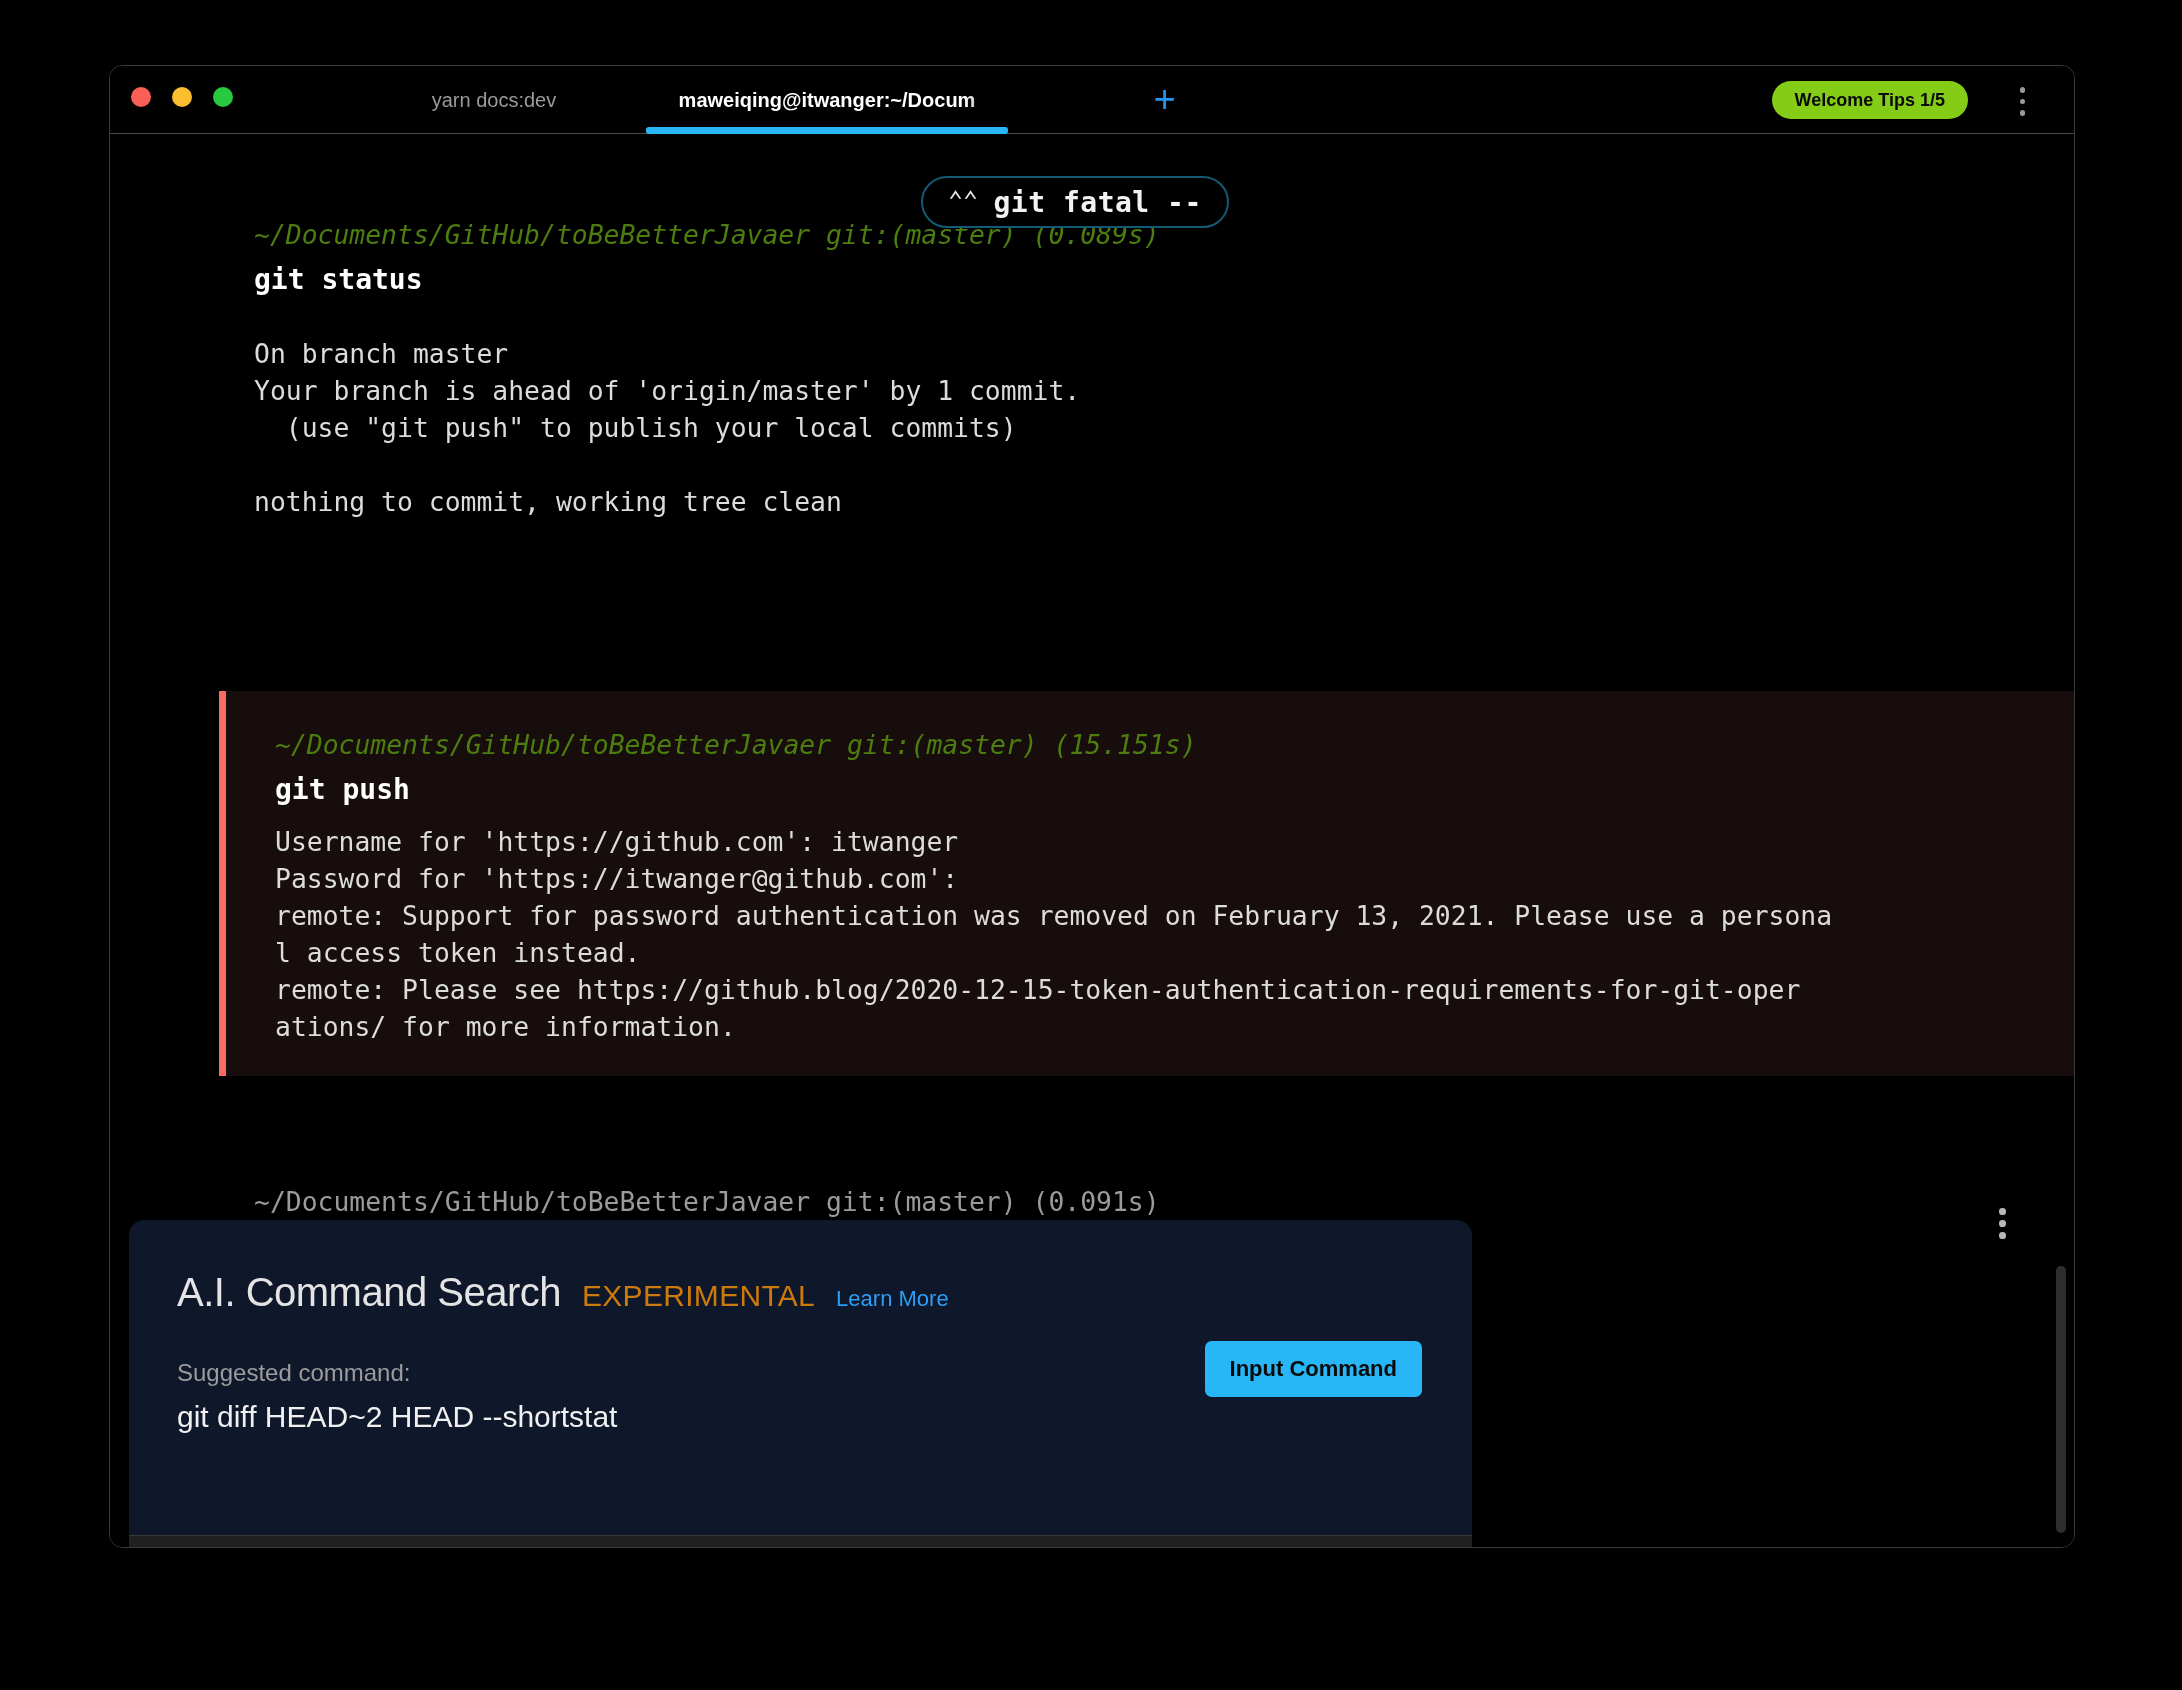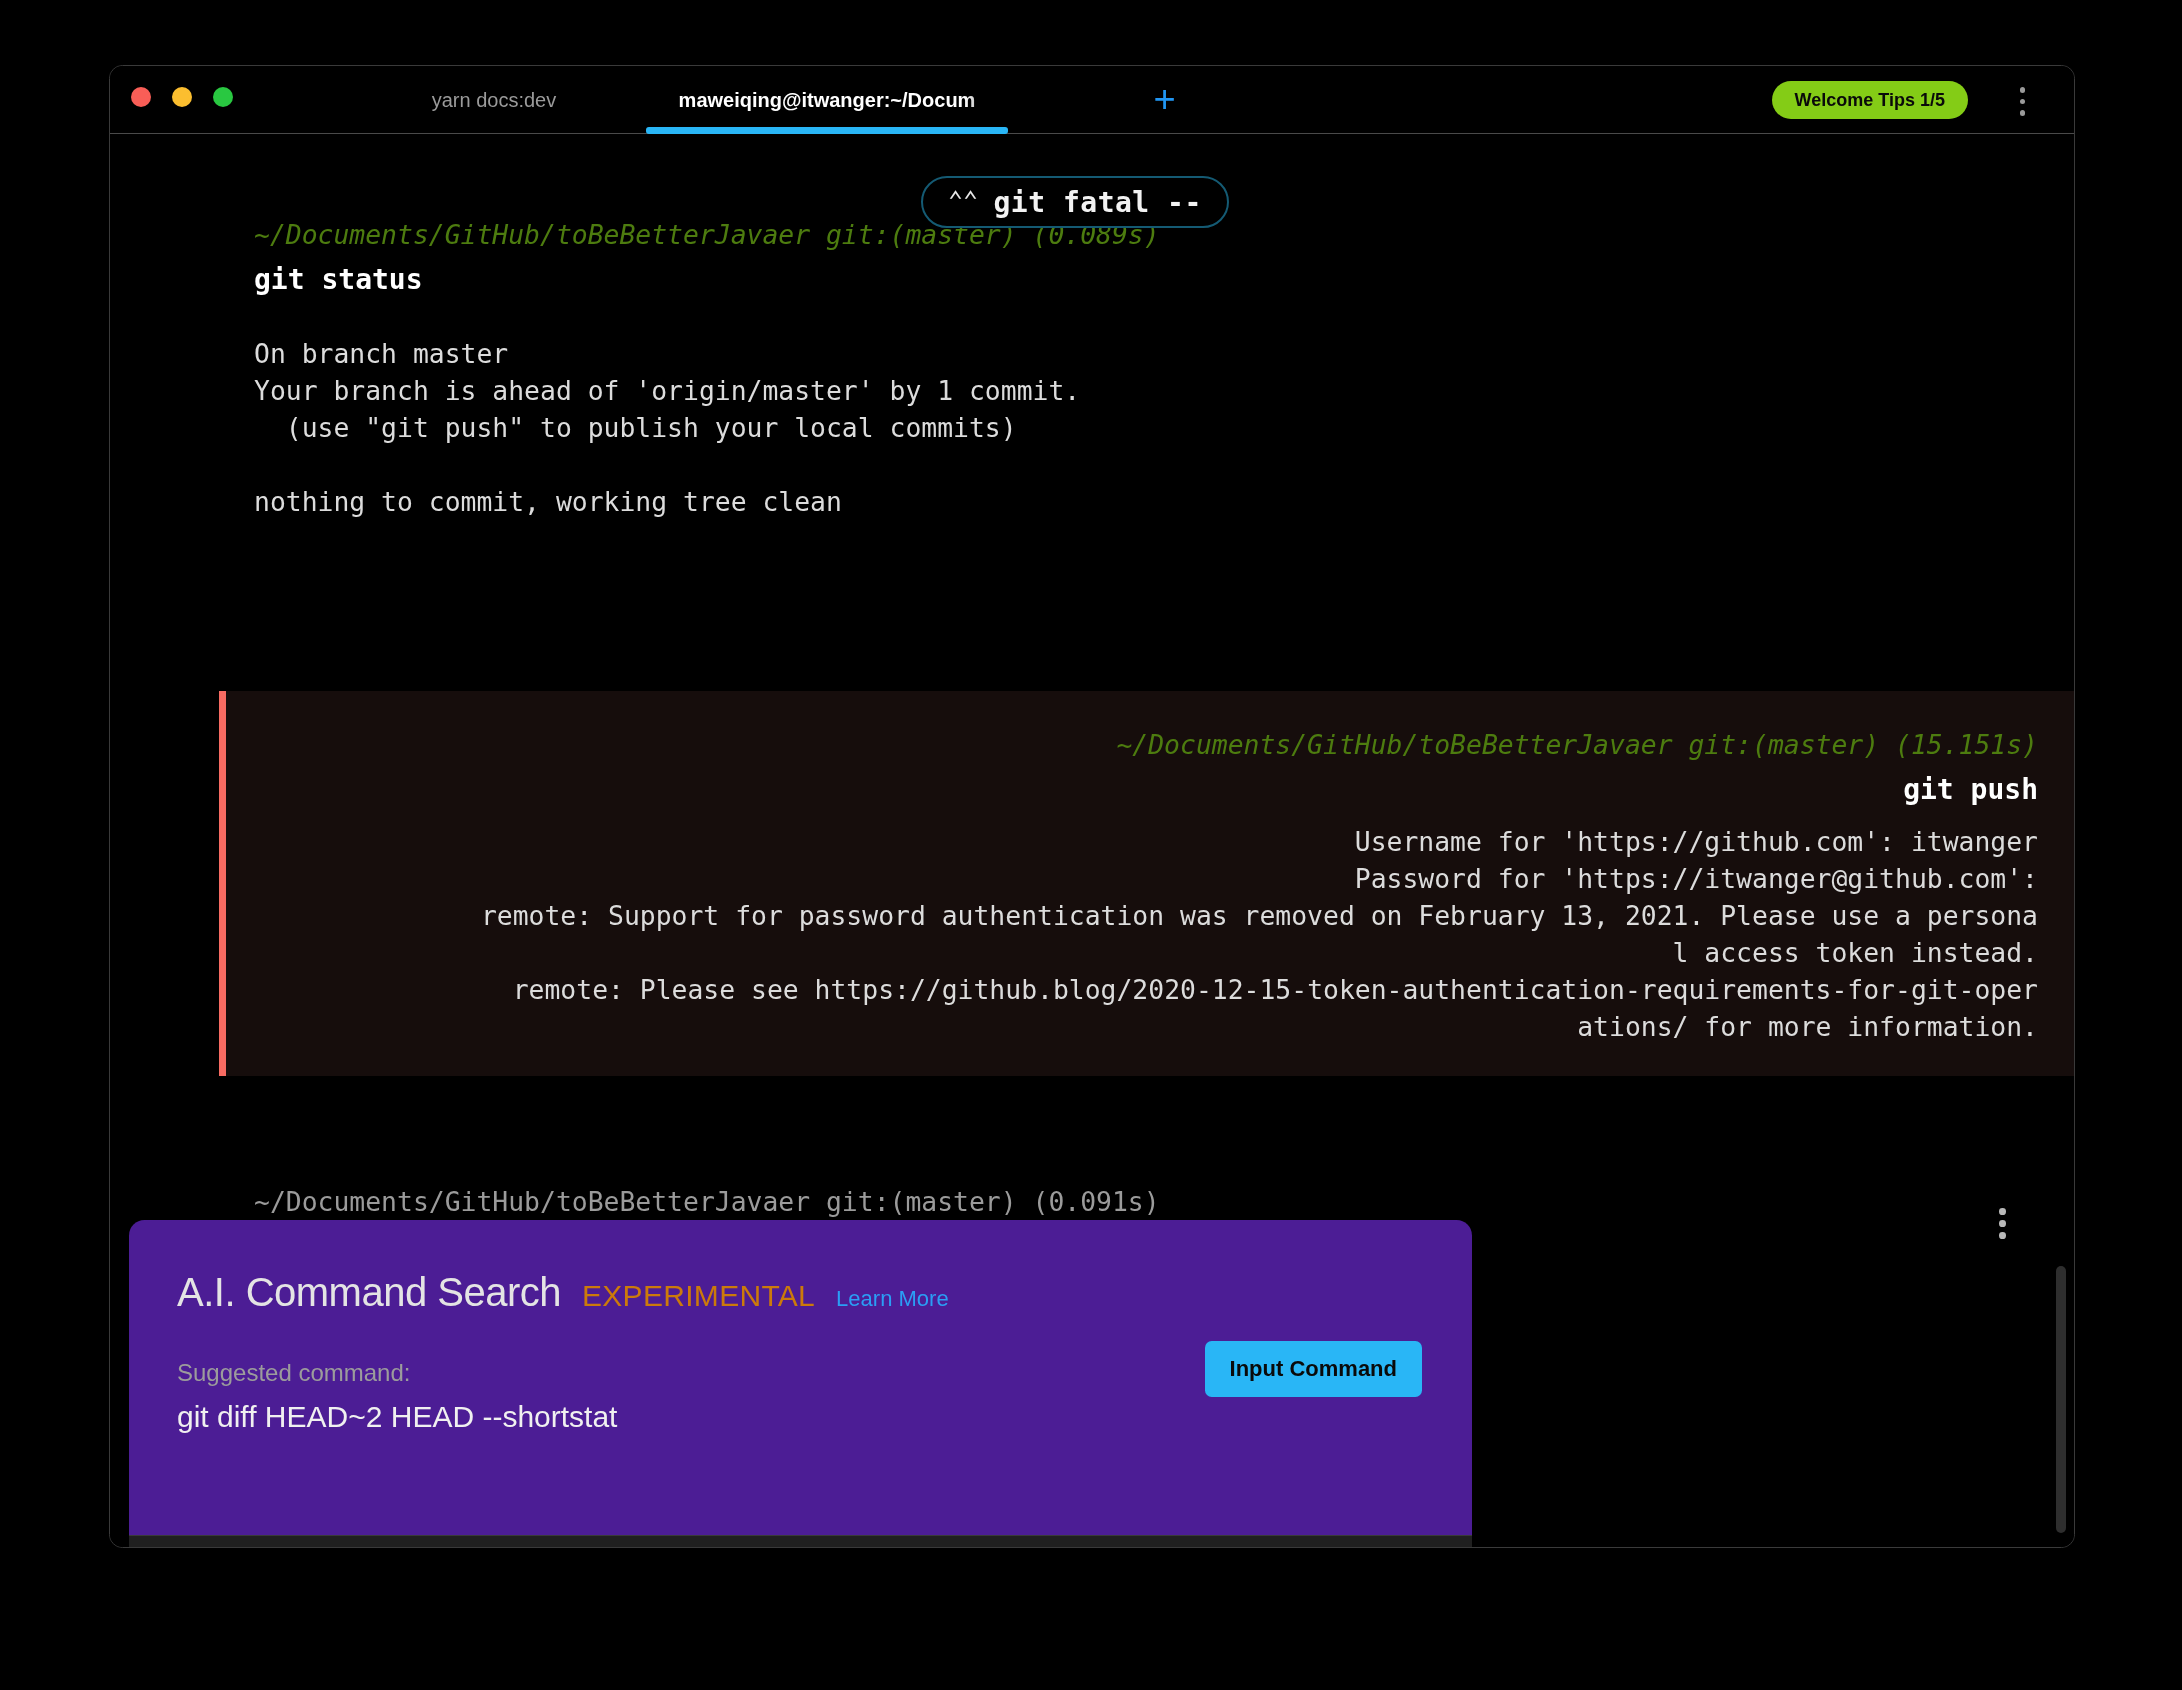--- a/index.html
+++ b/index.html
@@ -117,24 +117,23 @@
 
   #block-status {
     position: absolute; left: 0; top: 58px;
     width: 100%; padding: 24px 144px 19px 144px;
   }
   #block-status .cmd { margin-top: 7.7px; }
   #block-status .gap { height: 37px; }
 
   #block-error {
     position: absolute; left: 109px; top: 557px;
-    width: 1856px; padding: 35px 37px 31px 17px;
+    width: 1856px; padding: 35px 37px 31px 49px;
     background: #160d0c;
     border-left: 7.7px solid #f86b62;
-    text-align: right;
   }
   #block-error .cmd { margin-top: 7.7px; margin-bottom: 15.4px; }
 
   #block-partial {
     position: absolute; left: 144px; top: 1052px;
     color: #9b9b9b; font-size: 26.4px; white-space: pre;
   }
 
   #term-kebab {
     position: absolute; right: 60px; top: 1074px;
@@ -150,21 +149,21 @@
     width: 10.6px; height: 267px;
     background: #2e2e2e; border-radius: 5.8px;
     z-index: 4; cursor: pointer;
   }
 
   
   #ai-panel {
     position: absolute;
     left: 19px; top: 1086px;
     width: 1343px; height: 432px;
-    background: #4c1d95;
+    background: #0f172a;
     border-radius: 15.4px;
     z-index: 8;
     overflow: hidden;
     font-family: "Liberation Sans", sans-serif;
     padding-left: 48px;
   }
   #ai-head {
     position: absolute; left: 48px; top: 50px;
     display: flex; align-items: baseline; gap: 21px;
   }

